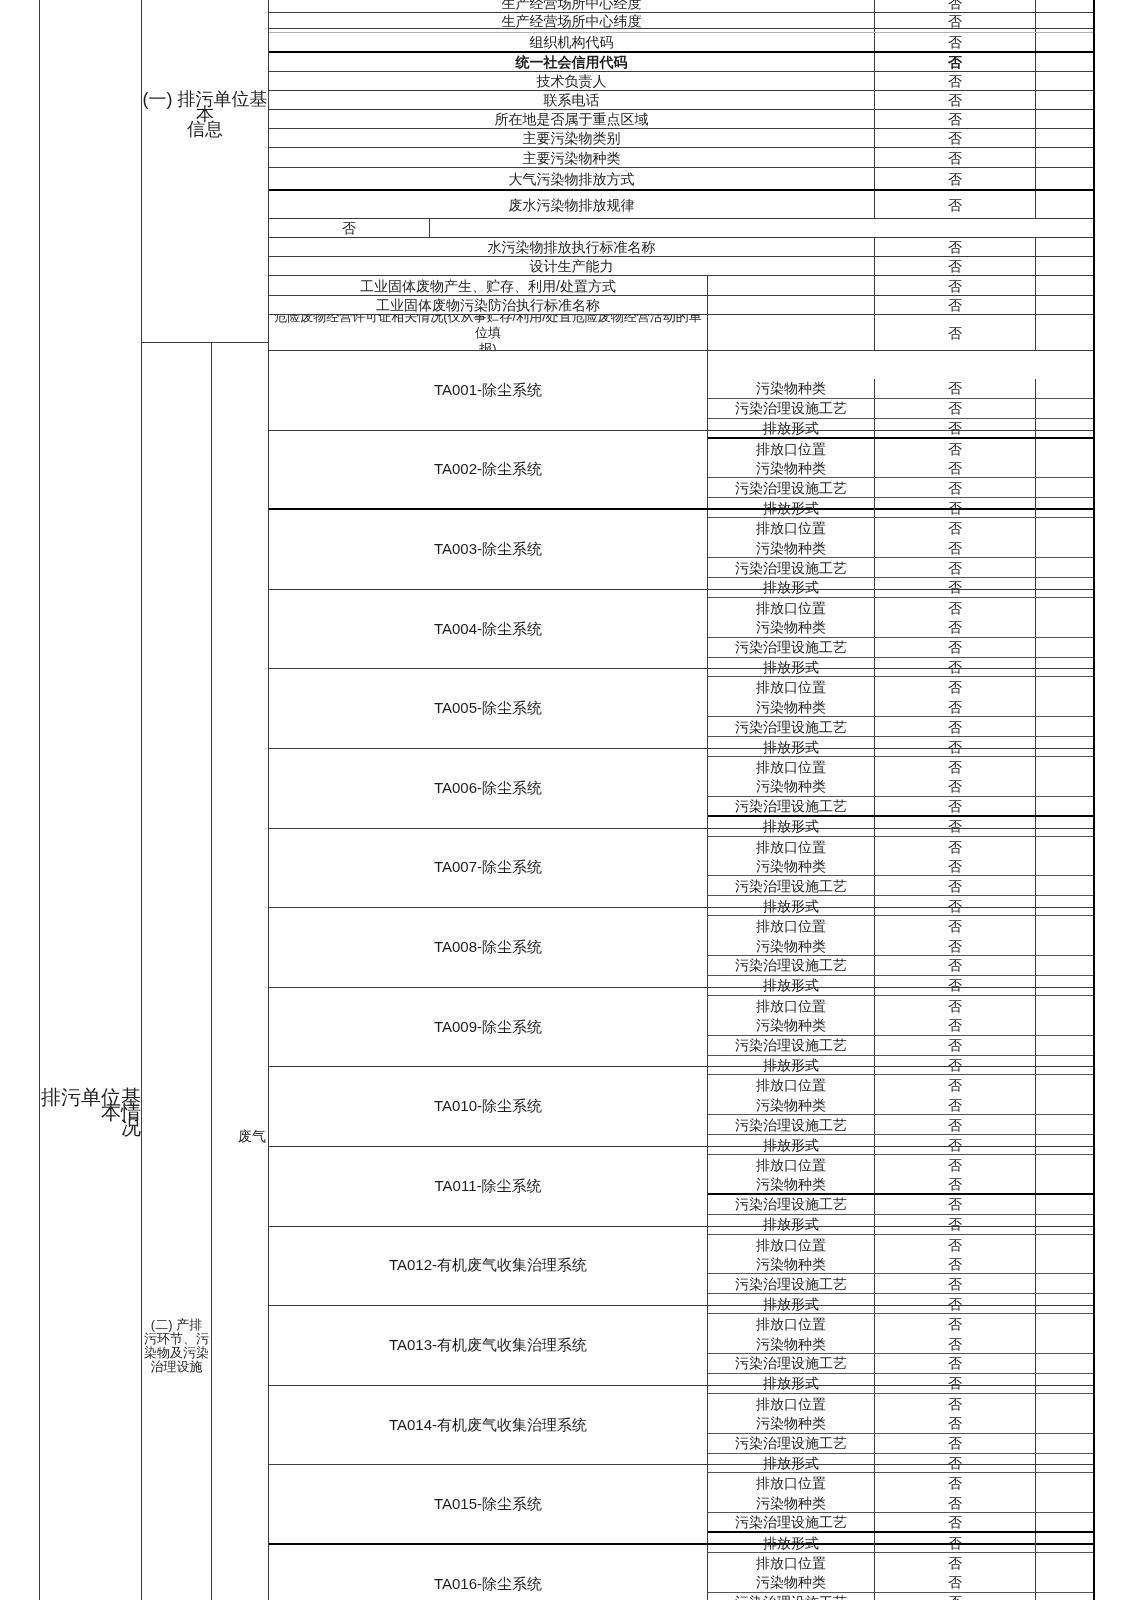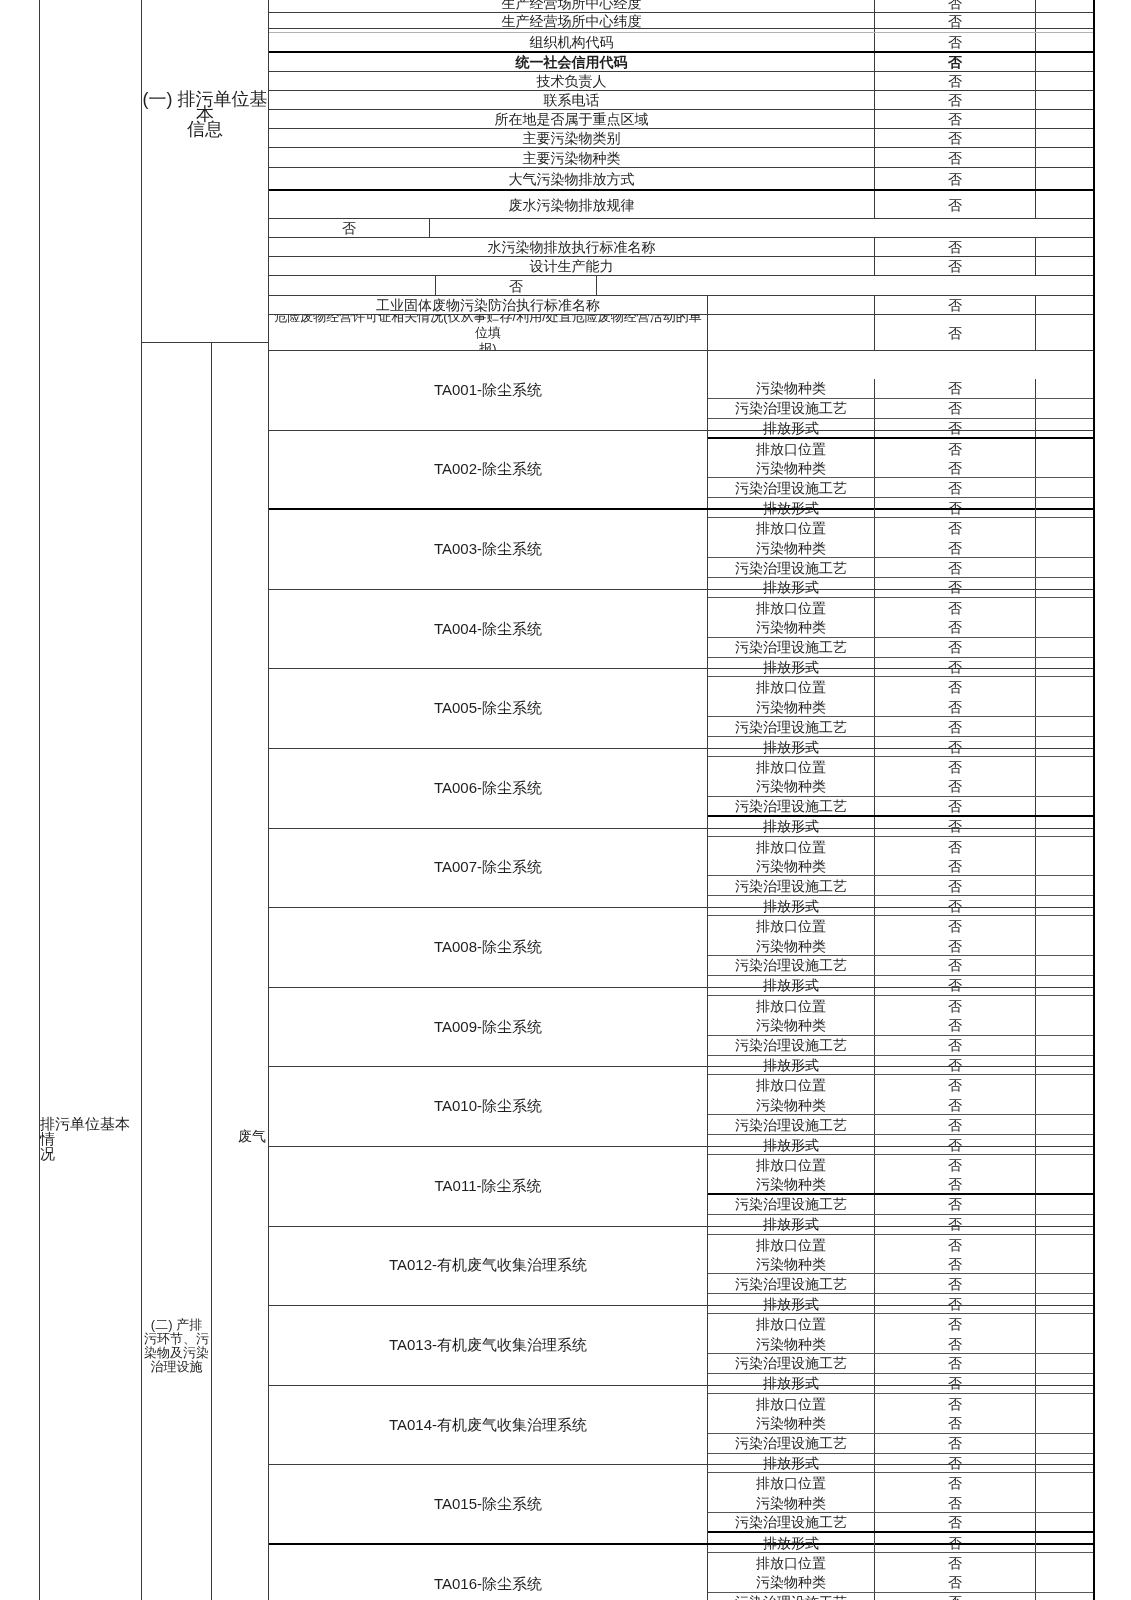--- a/index.html
+++ b/index.html
@@ -3,22 +3,22 @@
 <meta charset="utf-8">
 <style>
   html,body{margin:0;padding:0;background:#fff;}
   .page{
     position:relative;width:1131px;height:1600px;overflow:hidden;background:#ffffff;
     font-family:"Liberation Sans","DejaVu Sans",sans-serif;color:#1f1f1f;
   }
   
   .col-a{position:absolute;left:39px;top:0;width:103px;height:1600px;
     border-left:1px solid #3c3c3c;border-right:1px solid #3c3c3c;box-sizing:border-box;}
-  .col-a .lbl{position:absolute;top:1116px;left:0;width:100%;text-align:left;
-    font-size:15px;line-height:15px;white-space:pre-line;}
+  .col-a .lbl{position:absolute;top:1090px;left:0;width:100%;text-align:right;
+    font-size:20px;line-height:15px;white-space:pre-line;}
   .cell-sec1{position:absolute;left:142px;top:0;width:126px;height:343px;
     border-bottom:1px solid #3c3c3c;box-sizing:border-box;}
   .cell-sec1 .lbl{position:absolute;top:92px;left:0;width:100%;text-align:center;
     font-size:18px;line-height:15px;white-space:pre-line;}
   .cell-sec2{position:absolute;left:142px;top:343px;width:70px;height:1257px;
     border-right:1px solid #3c3c3c;box-sizing:border-box;}
   .cell-sec2 .lbl{position:absolute;top:975px;left:0;width:100%;text-align:center;
     font-size:13px;line-height:14px;white-space:pre-line;}
   .cell-gas{position:absolute;left:224px;top:343px;width:56px;height:1257px;box-sizing:border-box;}
   .cell-gas .lbl{position:absolute;top:785px;left:0;width:100%;text-align:center;font-size:14px;}
@@ -158,20 +158,21 @@
     <div class="c no">否</div>
     <div class="c last"></div>
   </div>
         <div class="trow" style="height: 19px;">
     <div class="c lab lab-merged">设计生产能力</div>
 
     <div class="c no">否</div>
     <div class="c last"></div>
   </div>
         <div class="trow" style="height: 20px;">
+    <div class="c lab lab-split">工业固体废物产生、贮存、利用/处置方式</div>
     <div class="c gap"></div>
     <div class="c no">否</div>
     <div class="c last"></div>
   </div>
         <div class="trow" style="height: 19px;">
     <div class="c lab lab-split">工业固体废物污染防治执行标准名称</div>
     <div class="c gap"></div>
     <div class="c no">否</div>
     <div class="c last"></div>
   </div>

